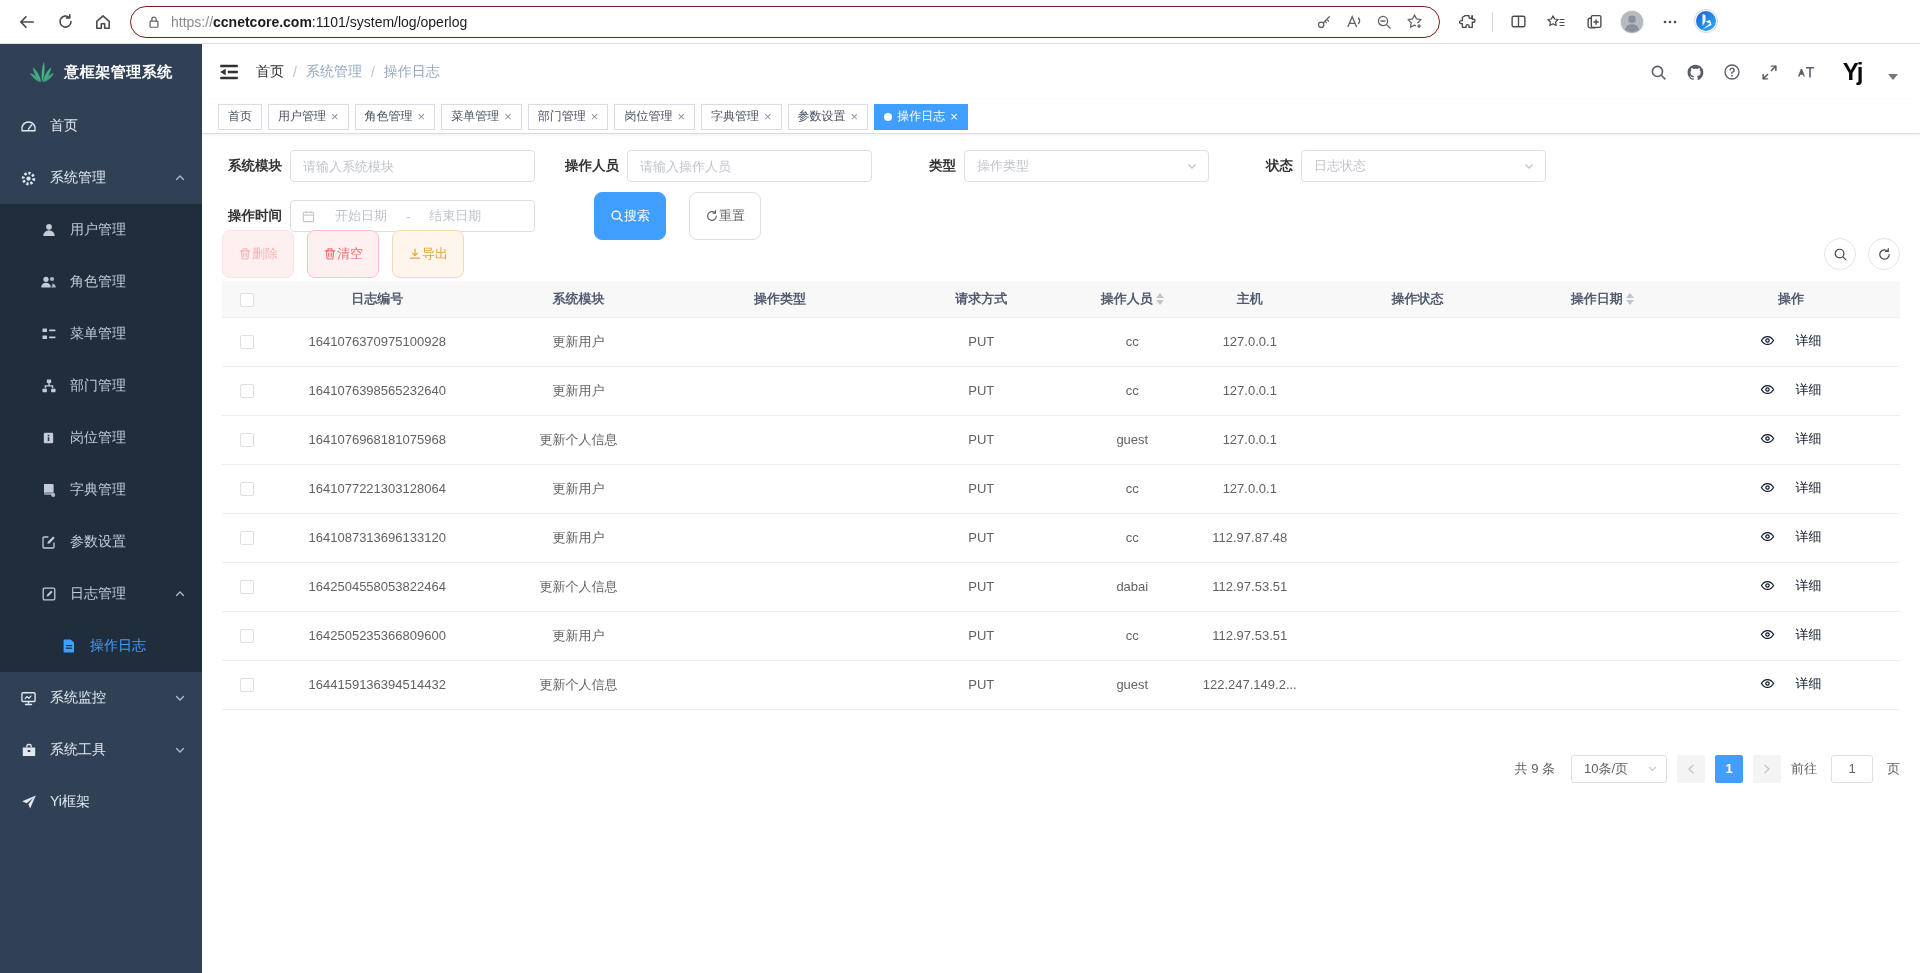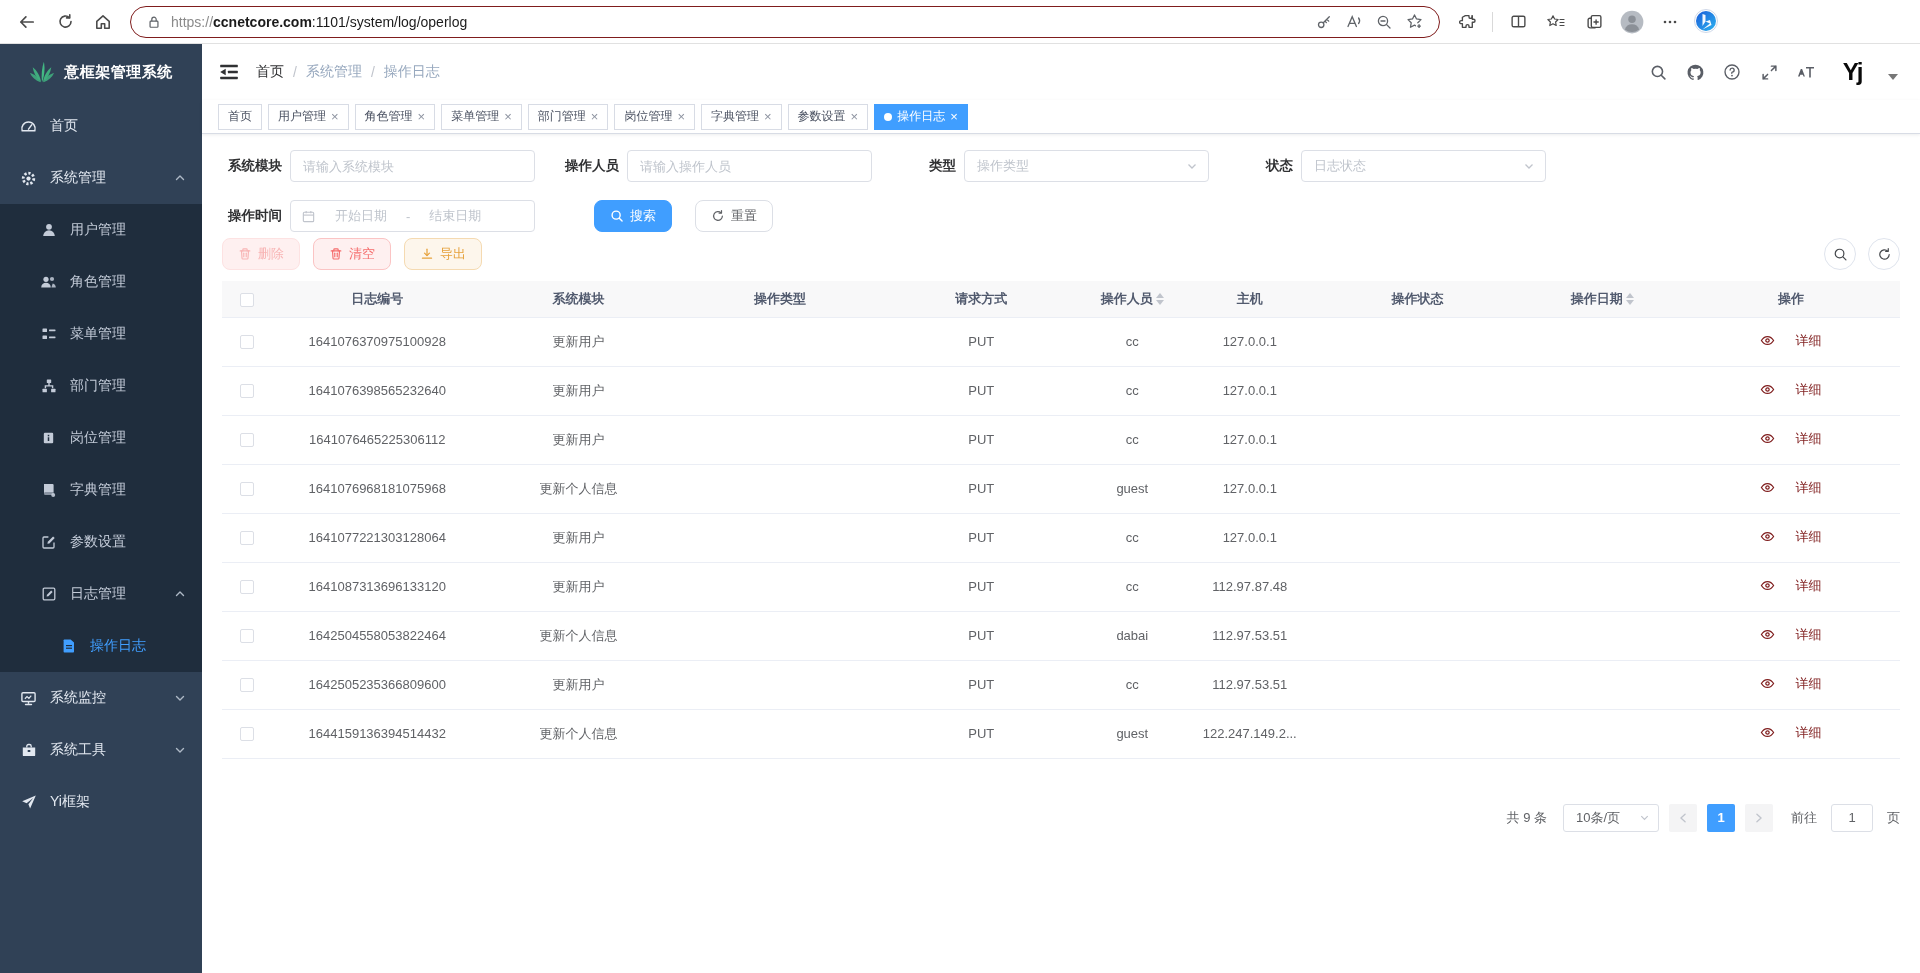--- a/index.html
+++ b/index.html
@@ -74,21 +74,21 @@
   .f-select { flex:1; height:32px; border:1px solid #dcdfe6; border-radius:4px; padding:0 10px 0 12px;
     display:flex; align-items:center; font-size:13px; color:#bfc4cc; cursor:pointer; }
   .f-select .ph { flex:1; }
   .f-select .sc { width:12px; height:12px; color:#c0c4cc; }
   .daterange { flex:1; height:32px; border:1px solid #dcdfe6; border-radius:4px; padding:0 10px;
     display:flex; align-items:center; gap:6px; font-size:13px; color:#bfc4cc; }
   .daterange .dph { width:78px; text-align:center; }
   .dr-sep { color:#bfc4cc; }
   .cal { width:15px; height:15px; color:#c0c4cc; flex:none; }
 
-  .btn { height:32px; border-radius:8px; display:inline-flex; align-items:center; gap:6px;
+  .btn { height:48px; border-radius:8px; display:inline-flex; align-items:center; 
     padding:0 15px; font-size:13px; cursor:pointer; border:1px solid transparent; font-family:inherit; }
   .btn .bi { width:14px; height:14px; display:flex; }
   .btn-primary { background:#409EFF; border-color:#409EFF; color:#fff; margin-left:35px; }
   .btn-plain { background:#fff; border-color:#dcdfe6; color:#606266; margin-left:23px; }
   .btn-danger-dis { background:#fef0f0; border-color:#fde2e2; color:#f8b4b4; cursor:not-allowed; }
   .btn-danger { background:#fef0f0; border-color:#fbc4c4; color:#f56c6c; margin-left:13px; }
   .btn-warning { background:#fdf6ec; border-color:#f5dab1; color:#e6a23c; margin-left:13px; }
 
   .toolbar-row { display:flex; align-items:center; margin-top:6px; height:32px; }
   .tool-right { margin-left:auto; display:flex; gap:12px; }
@@ -102,21 +102,21 @@
     border-bottom:1px solid #ebeef5; text-align:center; }
   table.log td { height:49px; font-size:13px; color:#606266; border-bottom:1px solid #ebeef5;
     text-align:center; white-space:nowrap; overflow:hidden; }
   .cb { width:14px; height:14px; border:1px solid #dcdfe6; border-radius:2px; background:#fff;
     display:inline-block; vertical-align:middle; cursor:pointer; }
   .th-flex { display:inline-flex; align-items:center; gap:3px; }
   .sorters { display:inline-flex; flex-direction:column; gap:2px; }
   .sorters i { width:0; height:0; border-left:4px solid transparent; border-right:4px solid transparent; display:block; }
   .sorters .up { border-bottom:5px solid #c0c4cc; }
   .sorters .dn { border-top:5px solid #c0c4cc; }
-  .detail-link { color:#7f1d1d; display:inline-flex; align-items:center; gap:20px; cursor:pointer; }
+  .detail-link { color:#0f172a; display:inline-flex; align-items:center; gap:20px; cursor:pointer; }
   .detail-link svg { width:15px; height:15px; }
 
   
   .pager { margin-top:45px; display:flex; align-items:center; justify-content:flex-end; gap:10px;
     font-size:13px; color:#606266; }
   .pg-total { margin-right:6px; }
   .pg-select { width:96px; height:28px; border:1px solid #dcdfe6; border-radius:3px; display:flex;
     align-items:center; padding:0 8px 0 12px; color:#606266; cursor:pointer; }
   .pg-select span { flex:1; text-align:left; }
   .pg-select svg { width:11px; height:11px; color:#c0c4cc; }
@@ -704,38 +704,20 @@
             <td><span class="detail-link">
                   <svg viewBox="0 0 16 16" fill="none" stroke="currentColor" stroke-width="1.3">
                     <path d="M1.5 8s2.5-4.2 6.5-4.2S14.5 8 14.5 8 12 12.2 8 12.2 1.5 8 1.5 8z"></path>
                     <circle cx="8" cy="8" r="1.8"></circle>
                   </svg>
                   <span>详细</span>
                 </span></td>
           </tr>
           <tr>
             <td><span class="cb"></span></td>
-            <td>1641076465225306112</td>
-            <td>更新用户</td>
-            <td></td>
-            <td>PUT</td>
-            <td>cc</td>
-            <td>127.0.0.1</td>
-            <td></td>
-            <td></td>
-            <td><span class="detail-link">
-                  <svg viewBox="0 0 16 16" fill="none" stroke="currentColor" stroke-width="1.3">
-                    <path d="M1.5 8s2.5-4.2 6.5-4.2S14.5 8 14.5 8 12 12.2 8 12.2 1.5 8 1.5 8z"></path>
-                    <circle cx="8" cy="8" r="1.8"></circle>
-                  </svg>
-                  <span>详细</span>
-                </span></td>
-          </tr>
-          <tr>
-            <td><span class="cb"></span></td>
             <td>1641076968181075968</td>
             <td>更新个人信息</td>
             <td></td>
             <td>PUT</td>
             <td>guest</td>
             <td>127.0.0.1</td>
             <td></td>
             <td></td>
             <td><span class="detail-link">
                   <svg viewBox="0 0 16 16" fill="none" stroke="currentColor" stroke-width="1.3">
@@ -850,20 +832,20 @@
           <svg viewBox="0 0 10 12" fill="none" stroke="currentColor" stroke-width="1.6" stroke-linecap="round" stroke-linejoin="round">
               <path d="M7.5 1.5L2.5 6l5 4.5"></path>
             </svg>
         </span>
         <span class="pg-cur">1</span>
         <span class="pg-btn">
           <svg viewBox="0 0 10 12" fill="none" stroke="currentColor" stroke-width="1.6" stroke-linecap="round" stroke-linejoin="round">
               <path d="M2.5 1.5L7.5 6l-5 4.5"></path>
             </svg>
         </span>
-        <span style="margin-left:8px;">前往</span>
+        <span style="">前往</span>
         <input class="pg-goto" value="1" style="">
         <span>页</span>
       </div>
 
     </div>
   </div>
 </div>
 
 </body></html>

